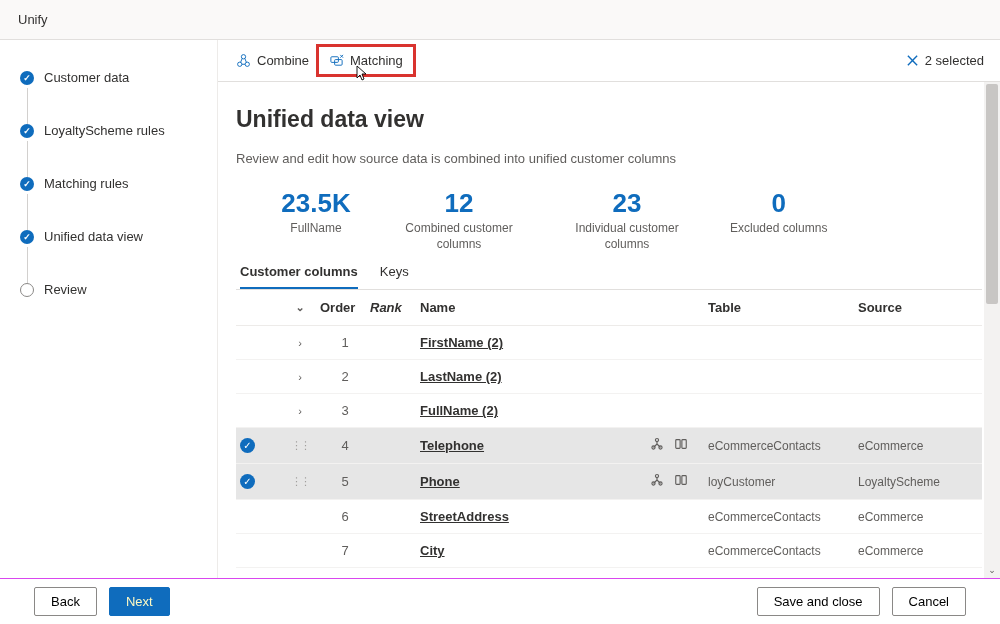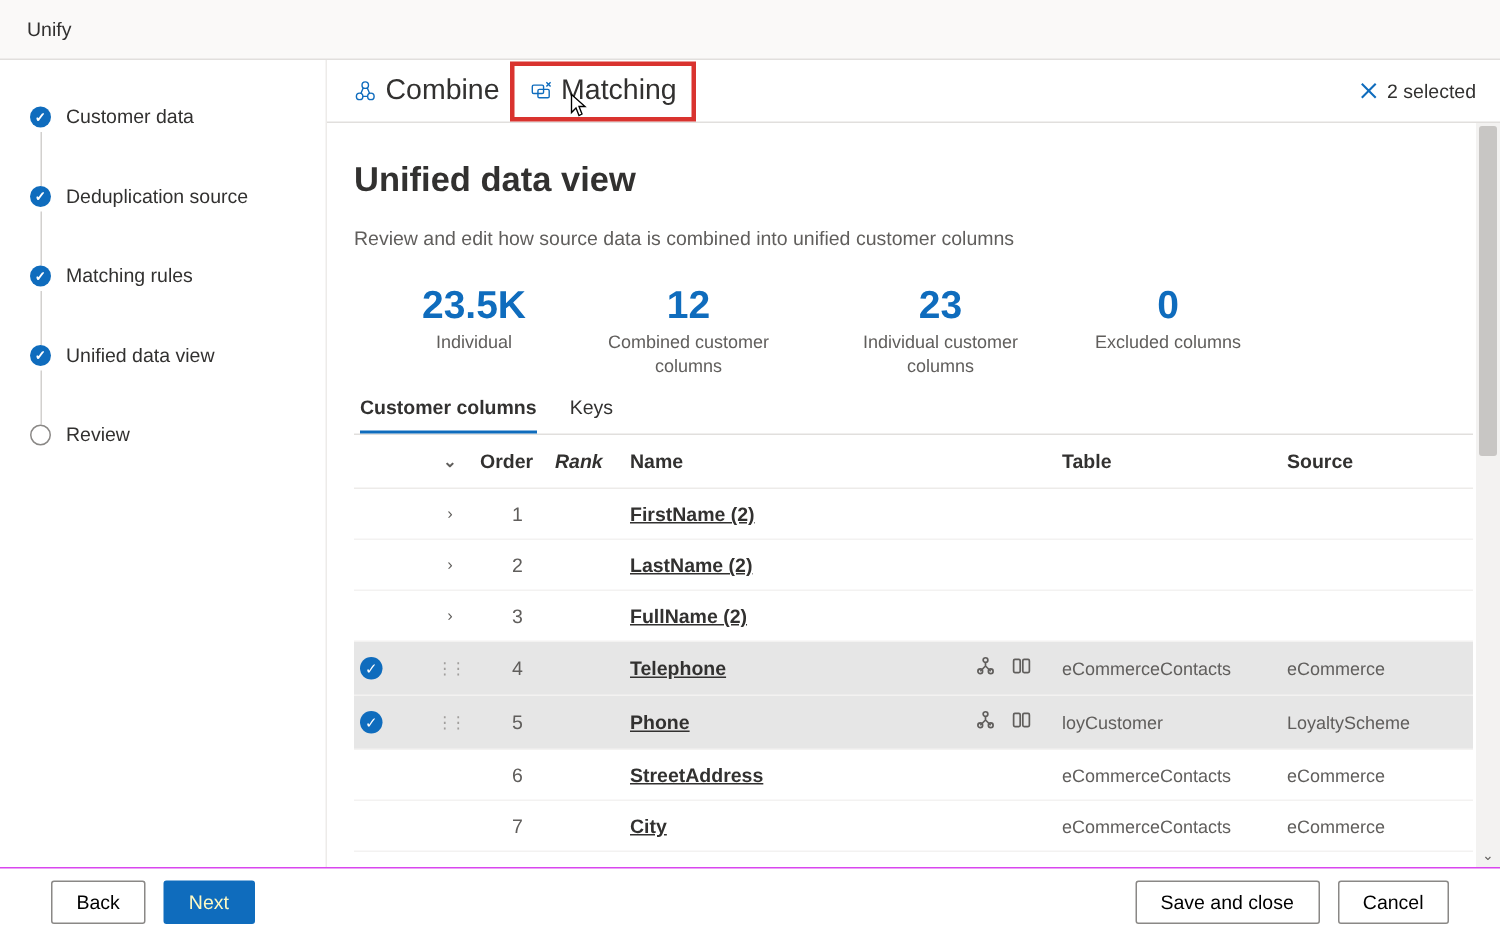--- a/index.html
+++ b/index.html
@@ -63,22 +63,22 @@
     position: relative;
   }
   .toolbar {
     height: 42px;
     border-bottom: 1px solid #e1dfdd;
     display: flex;
     align-items: center;
     padding: 0 16px 0 8px;
   }
   .tool-btn {
-    display: flex; align-items: center; gap: 6px;
-    padding: 6px 10px; cursor: pointer; font-size: 19px;
+    display: flex; align-items: flex-end; gap: 6px;
+    padding: 6px 10px; cursor: pointer; font-size: 13px;
     color: #323130;
   }
   .tool-btn svg { stroke: #0f6cbd; fill: none; }
   .tool-btn.highlighted {
     outline: 3px solid #d9332f;
     outline-offset: 0;
   }
   .spacer { flex: 1; }
   .sel-count { color: #323130; font-size: 13px; display:flex; align-items:center; gap:6px;}
   .sel-count svg { stroke:#0f6cbd; stroke-width:1.5; }
@@ -169,21 +169,21 @@
 <div class="body">
 
   <div class="sidebar">
     <div class="step">
       <div class="step-badge">✓</div>
       <span class="step-label">Customer data</span>
       <div class="step-line"></div>
     </div>
     <div class="step">
       <div class="step-badge">✓</div>
-      <span class="step-label">Deduplication source</span>
+      <span class="step-label">LoyaltyScheme rules</span>
       <div class="step-line"></div>
     </div>
     <div class="step">
       <div class="step-badge">✓</div>
       <span class="step-label">Matching rules</span>
       <div class="step-line"></div>
     </div>
     <div class="step">
       <div class="step-badge">✓</div>
       <span class="step-label">Unified data view</span>
@@ -226,21 +226,21 @@
       </div>
     </div>
 
     <div class="content">
       <div class="title">Unified data view</div>
       <div class="subtitle">Review and edit how source data is combined into unified customer columns</div>
 
       <div class="stats">
         <div class="stat">
           <div class="stat-val">23.5K</div>
-          <div class="stat-lbl">Individual</div>
+          <div class="stat-lbl">FullName</div>
         </div>
         <div class="stat" style="max-width:130px;">
           <div class="stat-val">12</div>
           <div class="stat-lbl">Combined customer columns</div>
         </div>
         <div class="stat" style="max-width:130px;">
           <div class="stat-val">23</div>
           <div class="stat-lbl">Individual customer columns</div>
         </div>
         <div class="stat">

